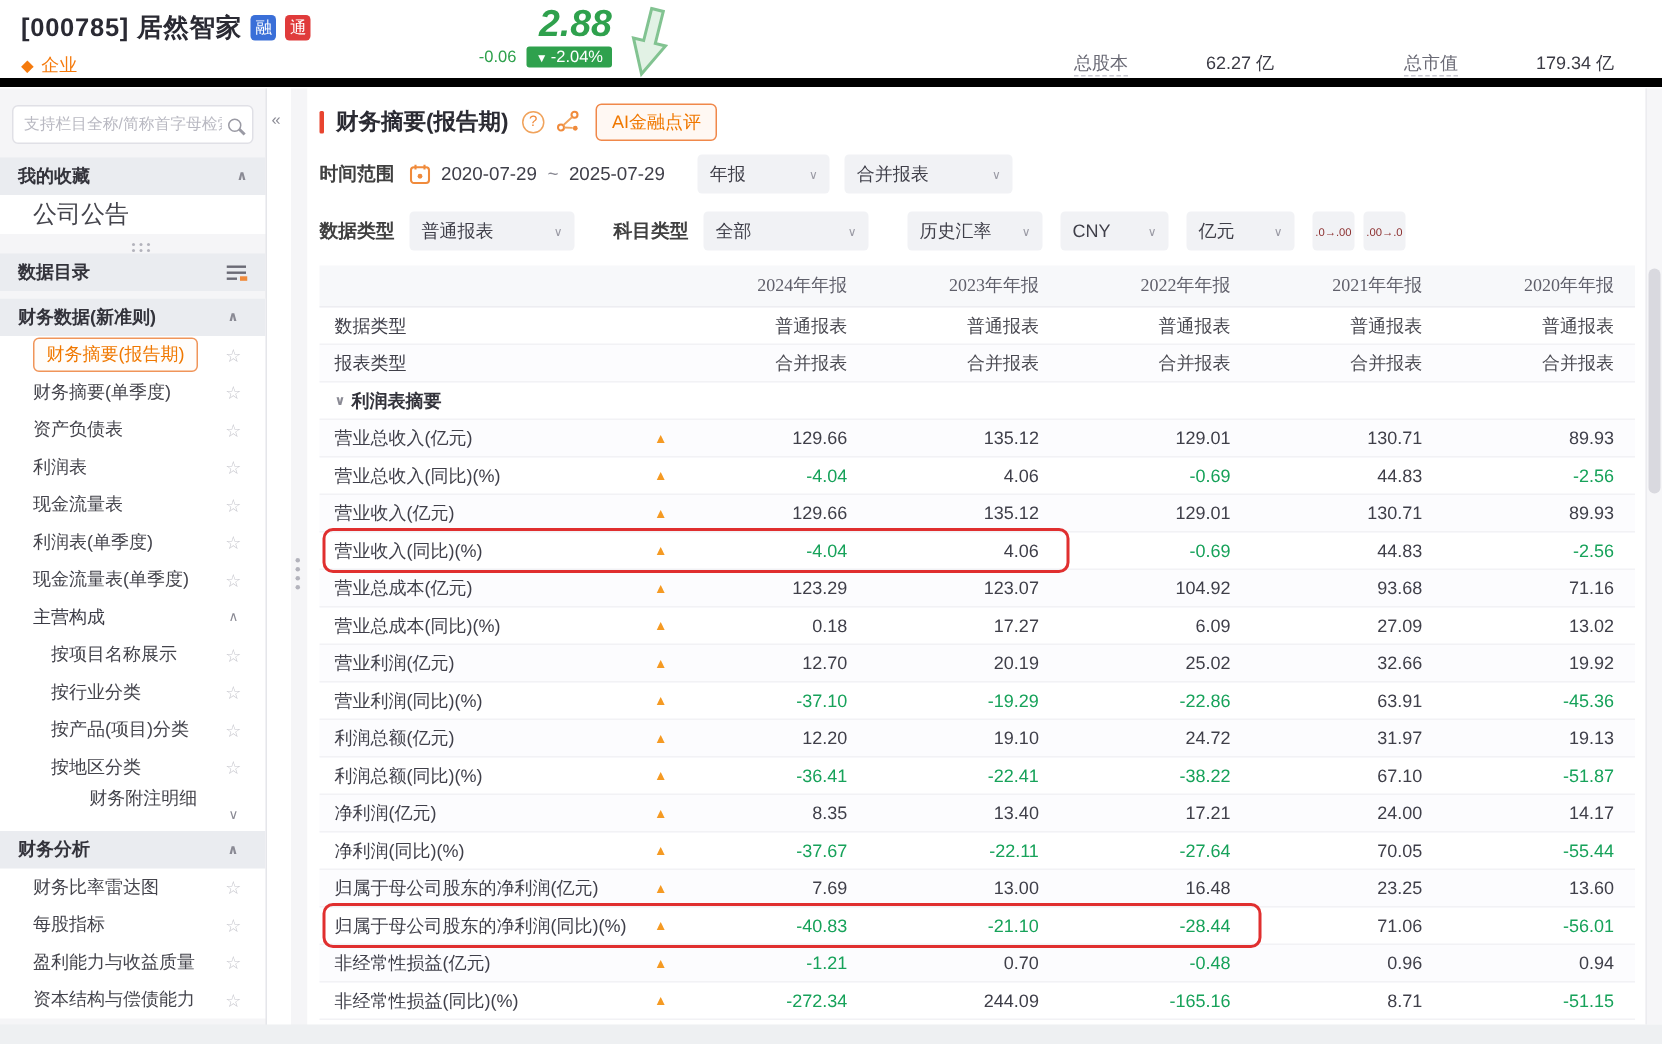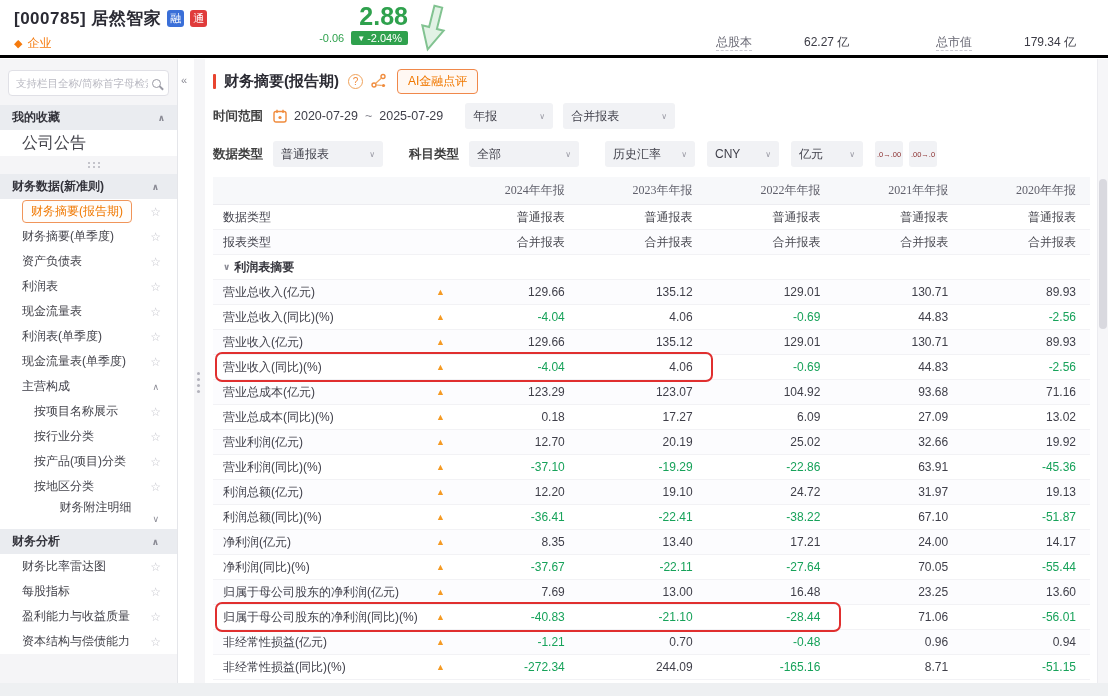--- a/index.html
+++ b/index.html
@@ -1,32 +1,32 @@
 <!DOCTYPE html>
 <html><head>
 <meta charset="utf-8">
 <style>
   * { box-sizing: border-box; margin: 0; padding: 0; }
   html,body { width:1108px; height:696px; }
   body { font-family:"Liberation Sans","DejaVu Sans",sans-serif; background:#fff; }
   .page { position:relative; width:1108px; height:696px; overflow:hidden; background:#fff; }
 
   
-  .topbar { position:absolute; top:0; left:0; right:0; height:58px; background:#fff; border-bottom:3px solid #000000; }
+  .topbar { position:absolute; top:0; left:0; right:0; height:58px; background:#fff; border-bottom:6px solid #000000; }
   .stock-id { position:absolute; left:14px; top:7px; }
   .line1 { display:flex; align-items:center; }
   .code { font-size:17px; font-weight:bold; color:#2a2a33; letter-spacing:.5px; }
   .badge { display:inline-flex; align-items:center; justify-content:center; width:17px; height:17px; border-radius:3px; color:#fff; font-size:11px; margin-left:6px; }
   .badge.blue { background:#3a6fd8; }
   .badge.red  { background:#e03b3b; }
   .line2 { margin-top:5px; display:flex; align-items:center; font-size:12px; }
   .fav  { color:#f57a0d; font-size:11px; margin-right:5px; }
   .etag { color:#f57a0d; cursor:pointer; }
   .pricewrap { position:absolute; left:296px; top:2px; width:112px; text-align:right; }
-  .price { font-size:25px; font-weight:bold; color:#2fa14d; line-height:28px; }
+  .price { font-size:25px; font-weight:bold; color:#2fa14d; line-height:28px;font-style:italic; }
   .chgrow { margin-top:1px; display:flex; justify-content:flex-end; align-items:center; font-size:11px; }
   .chg { color:#2fa14d; }
   .chgbadge { margin-left:7px; background:#2fa14d; color:#fff; border-radius:2px; padding:1px 6px; display:inline-flex; align-items:center; }
   .chgbadge i { font-style:normal; font-size:8px; margin-right:2px; }
   .bigarrow { position:absolute; left:417px; top:4px; }
   .stats { position:absolute; right:18px; top:9px; display:flex; gap:66px; font-size:12px; }
   .stat-col { display:flex; flex-direction:column; gap:10px;margin-top:25px; }
   .stat-row { display:flex; align-items:center; }
   .stat-label { color:#6a6a75; width:62px; }
   .stat-label span { border-bottom:1px dashed #c9c9d2; padding-bottom:1px; }
@@ -182,20 +182,29 @@
       <span class="bchev">∧</span>
     </div>
     <div class="sb-plainitem">
       <span>公司公告</span>
     </div>
 
     <div class="sb-dots">
         <span class="dot6"></span>
       </div>
 
+    <div class="sb-band">
+      <span>数据目录</span>
+      <svg class="listicon" width="14" height="12" viewBox="0 0 14 12">
+        <rect x="0" y="1" width="13" height="1.6" fill="#6a6a75"></rect>
+        <rect x="0" y="5" width="13" height="1.6" fill="#6a6a75"></rect>
+        <rect x="0" y="9" width="7" height="1.6" fill="#6a6a75"></rect>
+        <rect x="9" y="8.2" width="5" height="3" fill="#f08b3c"></rect>
+      </svg>
+    </div>
 
     <div class="navlist">
 
         <div class="nav-row k-group">
           <span class="lbl">财务数据(新准则)</span>
 
           <span class="chev">∧</span>
         </div>
 
         <div class="nav-row k-item selected">

